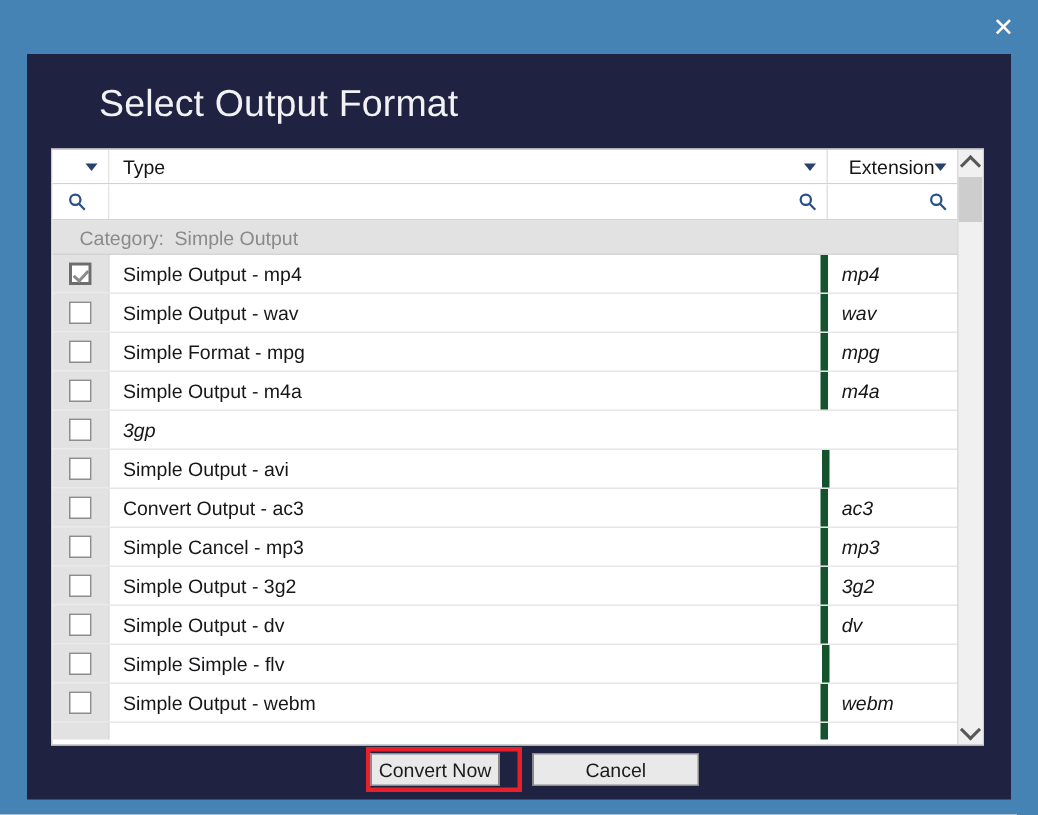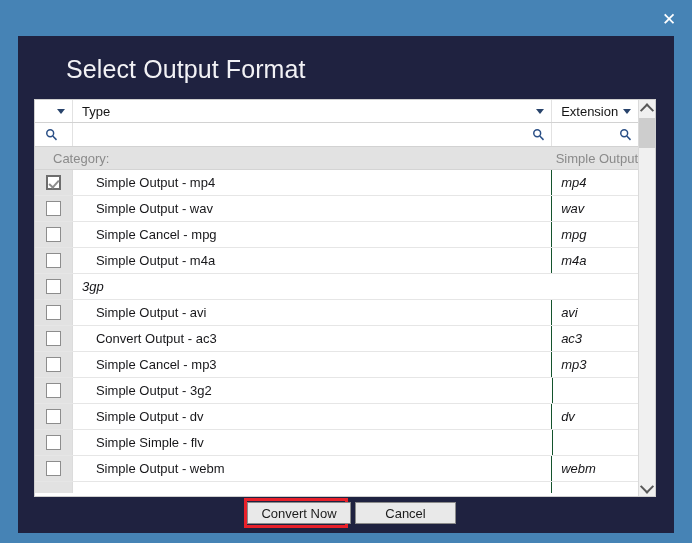--- a/index.html
+++ b/index.html
@@ -108,21 +108,21 @@
     height: 100%;
     box-sizing: border-box;
     border-right: 1px solid #e2e2e2;
     font-size: 13px;
     color: #1a1a1a;
     background: #ffffff;
     cursor: pointer;
   }
   .hdr-check { width: 38px; justify-content: flex-end; padding-right: 7px; }
   .hdr-type  { width: 480px; padding-left: 9px; justify-content: space-between; padding-right: 7px; }
-  .hdr-ext   { width: 86px;  padding-left: 9px; justify-content: space-between; padding-right: 7px; border-right: none;}
+  .hdr-ext   { width: 86px;  padding-left: 9px; justify-content: flex-end; padding-right: 7px; border-right: none;}
   .hdr-label { font-size: 13px; color: #151515; }
   .caret {
     display: inline-block;
     width: 0; height: 0;
     border-left: 4.5px solid transparent;
     border-right: 4.5px solid transparent;
     border-top: 5px solid #28436b;
   }
 
   
@@ -154,21 +154,20 @@
   .group-row {
     display: flex;
     align-items: center;
     height: 23px;
     background: #e2e2e2;
     border-bottom: 1px solid #d4d4d4;
     box-sizing: border-box;
     padding-left: 18px;
     font-size: 13px;
     color: #8a8a8a;
-    justify-content: space-between;
   }
   .group-row .g-key { margin-right: 7px; }
 
   
   #rows-area {
     position: relative;
     height: 323px;
     overflow: hidden;
     background: #ffffff;
   }
@@ -189,22 +188,22 @@
     color: #17171a;
   }
   .cell-check {
     width: 38px;
     justify-content: center;
     background: #e2e2e2;
     border-right: 1px solid #dcdcdc;
   }
   .cell-type {
     width: 480px;
-    padding-left: 23px;
-    border-right: 1px solid #14532d;
+    padding-left: 9px;
+    border-right: 5px solid #14532d;
   }
   .cell-ext {
     width: 86px;
     padding-left: 9px;
     font-style: italic;
   }
   .checkbox {
     position: relative;
     width: 15px;
     height: 15px;
@@ -293,22 +292,22 @@
     border: 1px solid #8a8a8a;
     box-sizing: border-box;
     font-size: 13px;
     color: #1b1b1b;
     display: flex;
     align-items: center;
     justify-content: center;
     cursor: pointer;
     font-family: "Liberation Sans", sans-serif;
   }
-  #convert-now-button { left: 229px; top: 5px; width: 104px; }
-  #cancel-button      { left: 337px; top: 5px; width: 101px; }
+  #convert-now-button { left: 229px; top: 5px; width: 86px; }
+  #cancel-button      { left: 337px; top: 5px; width: 111px; }
 </style>
 </head>
 <body>
 
 <div id="window-root" style="background: rgb(70, 131, 181);">
 
   <div id="titlebar" style="background: rgb(70, 131, 181);">
     <div id="close-button">✕</div>
   </div>
 
@@ -372,62 +371,62 @@
               <div class="cell cell-check">
                 <div class="checkbox"></div>
               </div>
               <div class="cell cell-type">Simple Output - wav</div>
               <div class="cell cell-ext">wav</div>
             </div>
             <div class="data-row">
               <div class="cell cell-check">
                 <div class="checkbox"></div>
               </div>
-              <div class="cell cell-type">Simple Cancel - mpg</div>
+              <div class="cell cell-type">Simple Format - mpg</div>
               <div class="cell cell-ext">mpg</div>
             </div>
             <div class="data-row">
               <div class="cell cell-check">
                 <div class="checkbox"></div>
               </div>
               <div class="cell cell-type">Simple Output - m4a</div>
               <div class="cell cell-ext">m4a</div>
             </div>
             <div class="data-row">
               <div class="cell cell-check">
                 <div class="checkbox"></div>
               </div>
               <div class="cell cell-ext">3gp</div>
             </div>
             <div class="data-row">
               <div class="cell cell-check">
                 <div class="checkbox"></div>
               </div>
               <div class="cell cell-type">Simple Output - avi</div>
-              <div class="cell cell-ext">avi</div>
             </div>
             <div class="data-row">
               <div class="cell cell-check">
                 <div class="checkbox"></div>
               </div>
               <div class="cell cell-type">Convert Output - ac3</div>
               <div class="cell cell-ext">ac3</div>
             </div>
             <div class="data-row">
               <div class="cell cell-check">
                 <div class="checkbox"></div>
               </div>
               <div class="cell cell-type">Simple Cancel - mp3</div>
               <div class="cell cell-ext">mp3</div>
             </div>
             <div class="data-row">
               <div class="cell cell-check">
                 <div class="checkbox"></div>
               </div>
               <div class="cell cell-type">Simple Output - 3g2</div>
+              <div class="cell cell-ext">3g2</div>
             </div>
             <div class="data-row">
               <div class="cell cell-check">
                 <div class="checkbox"></div>
               </div>
               <div class="cell cell-type">Simple Output - dv</div>
               <div class="cell cell-ext">dv</div>
             </div>
             <div class="data-row">
               <div class="cell cell-check">

